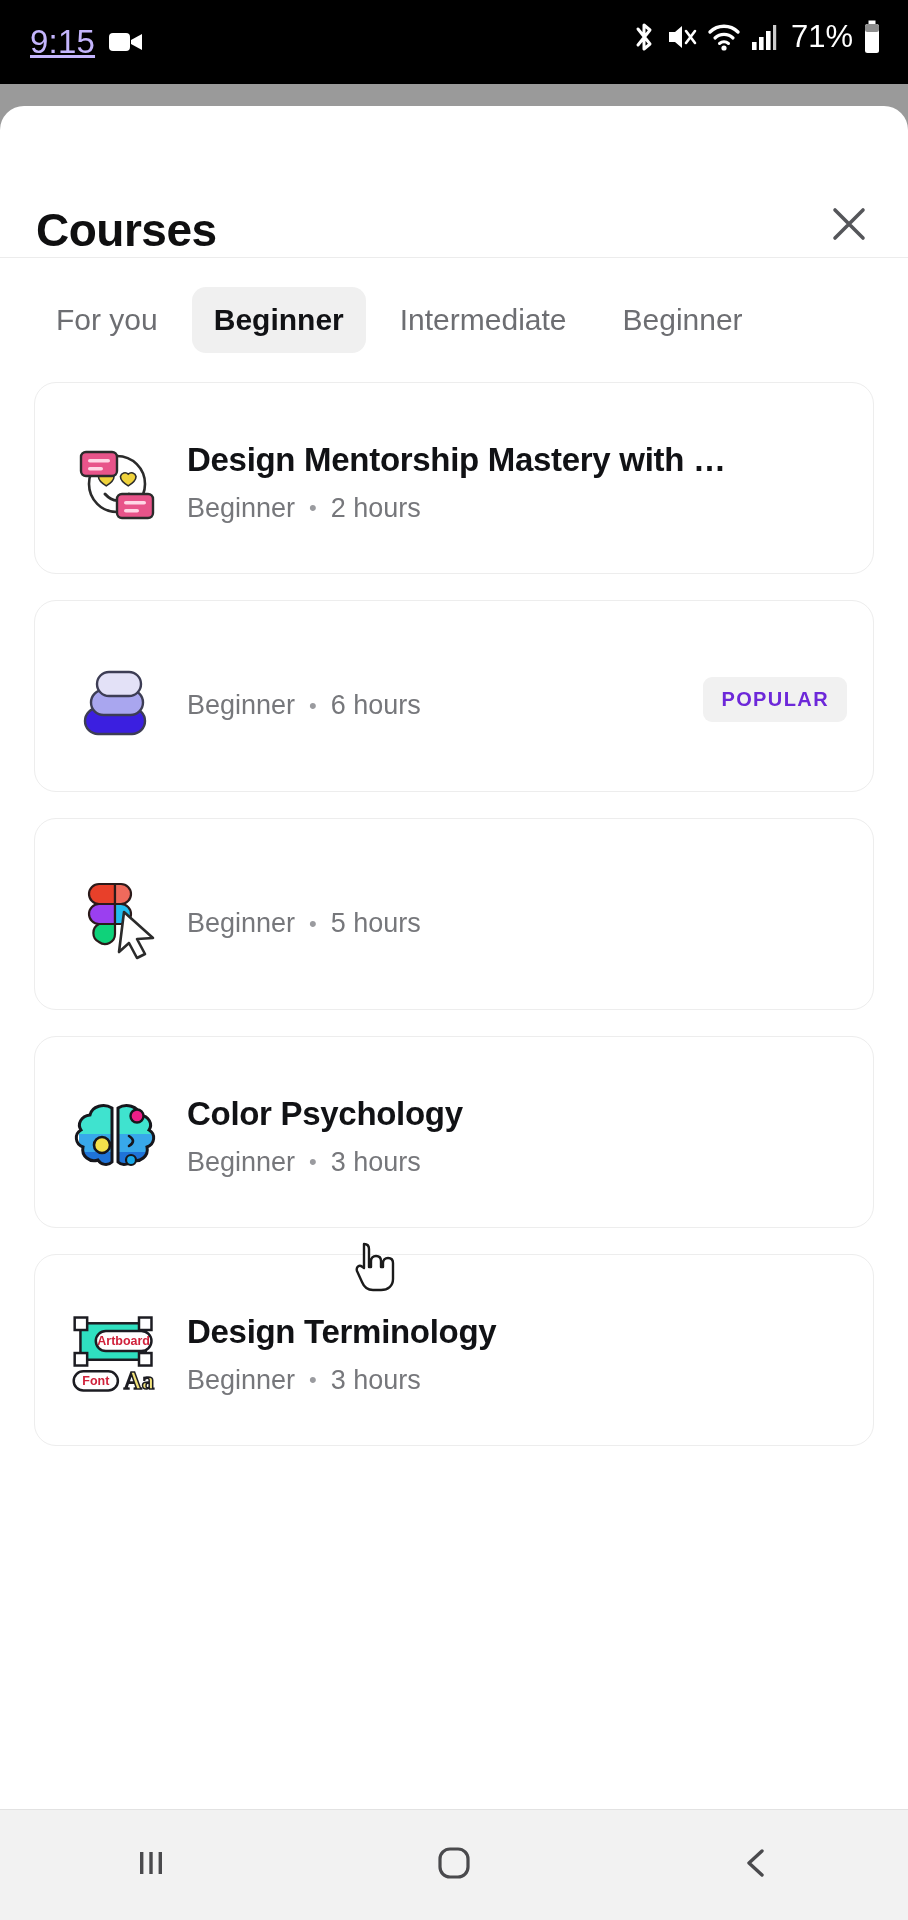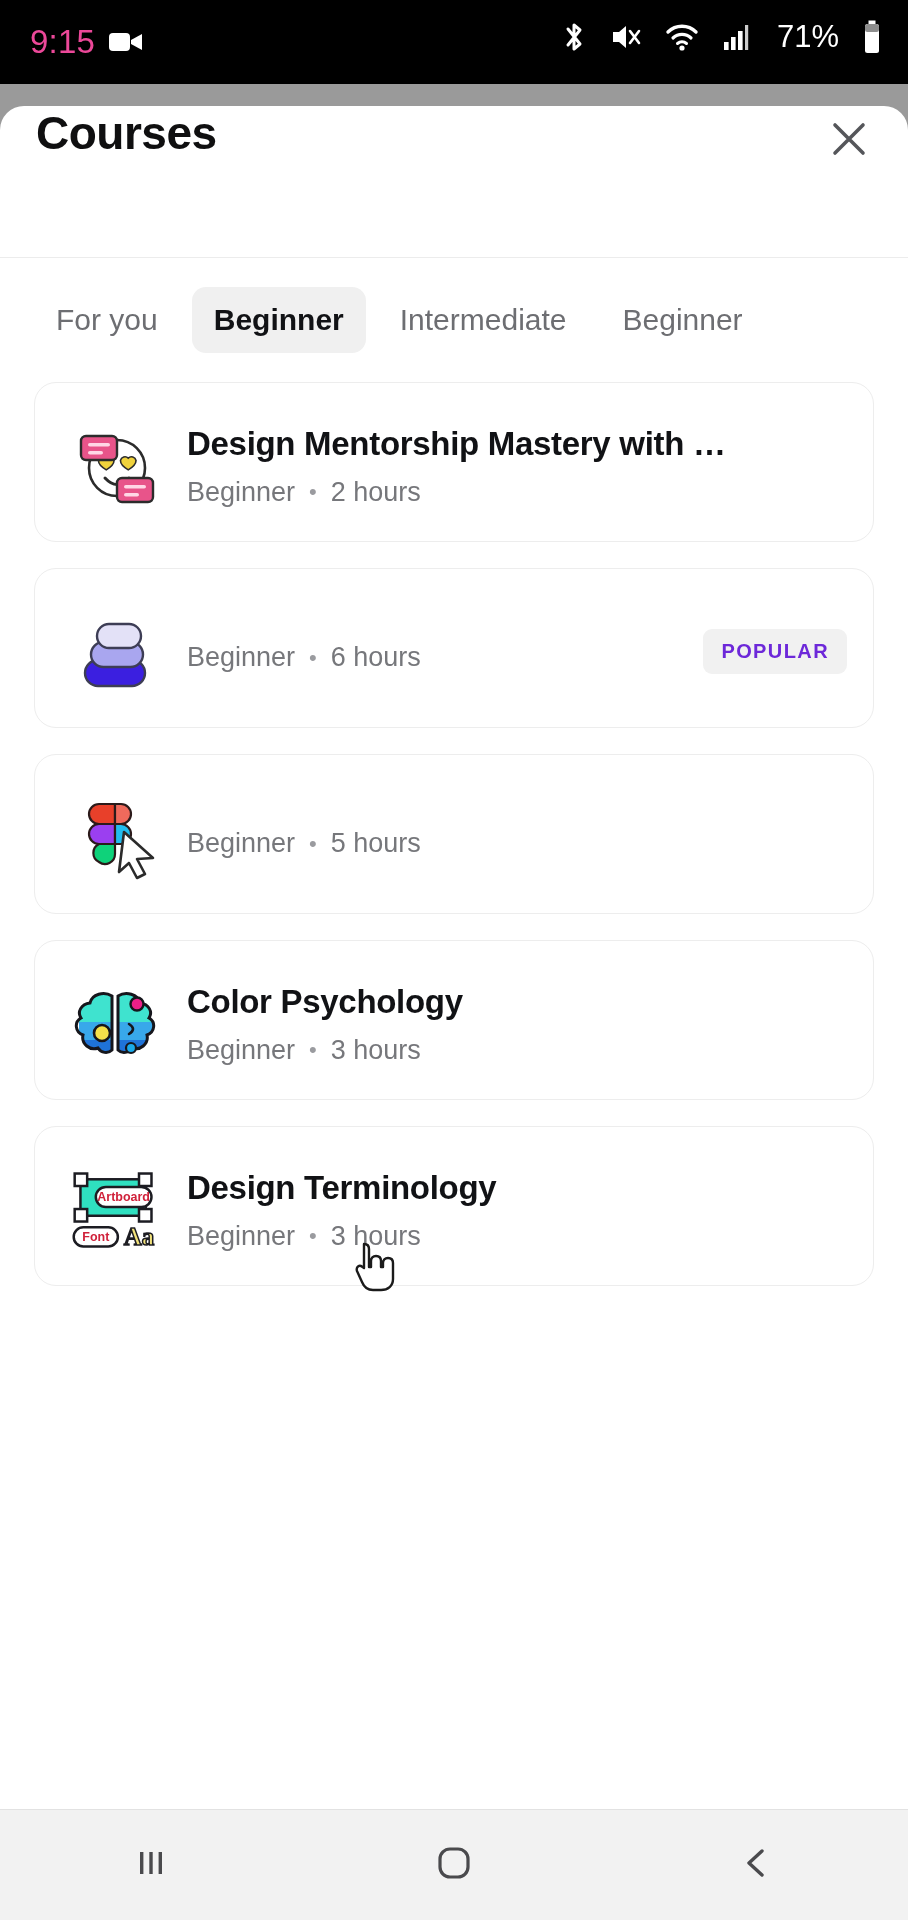--- a/index.html
+++ b/index.html
@@ -20,47 +20,48 @@
   .statusbar {
     height: 84px;
     background: #000000;
     flex: 0 0 84px;
     display: flex; align-items: center;
     padding: 0 30px;
     position: relative;
   }
   .sb-left { display: flex; align-items: center; gap: 14px; }
   .sb-time {
-    color: #ec4899; font-size: 33px; font-weight: 400;
+    color: #c4b5fd; font-size: 33px; font-weight: 400;
     letter-spacing: 0.2px;
+    text-decoration: underline;
   }
   .sb-right {
     position: absolute; right: 26px; top: 0; height: 73px;
-    display: flex; align-items: center; gap: 23px;
+    display: flex; align-items: center; gap: 9px;
   }
   .sb-batt-text {
     color: #ffffff; font-size: 31px; font-weight: 400; margin-left: 4px;
   }
   .icon-svg { display: block; }
 
   
   .gray-gap { flex: 0 0 22px; background: #9a9a9a; }
   .sheet {
     flex: 1 1 auto;
     background: #ffffff;
     border-radius: 24px 24px 0 0;
     display: flex; flex-direction: column;
     overflow: hidden;
     position: relative;
   }
 
   
   .sheet-header {
     flex: 0 0 152px;
-    display: flex; align-items: flex-start; justify-content: space-between;
+    display: flex; align-items: flex-end; justify-content: space-between;
     padding: 0 26px 0 36px;
     border-bottom: 1px solid #ececec;
   }
   .sheet-title {
     font-size: 46px; font-weight: 700; color: #0f0f10;
     letter-spacing: -0.5px;
   }
   .close-btn {
     width: 66px; height: 66px;
     display: flex; align-items: center; justify-content: center;
@@ -89,21 +90,21 @@
   .course-list {
     flex: 1 1 auto;
     padding: 0 34px;
     display: flex; flex-direction: column;
     gap: 26px;
   }
   .course-card {
     background: #ffffff;
     border: 1px solid #ededed;
     border-radius: 22px;
-    height: 160px;
+    height: 192px;
     display: flex; align-items: center;
     padding: 7px 26px 0 32px;
     position: relative;
     cursor: pointer;
   }
   .card-icon {
     width: 96px; height: 96px;
     flex: 0 0 96px;
     display: flex; align-items: center; justify-content: center;
     margin-right: 24px;

